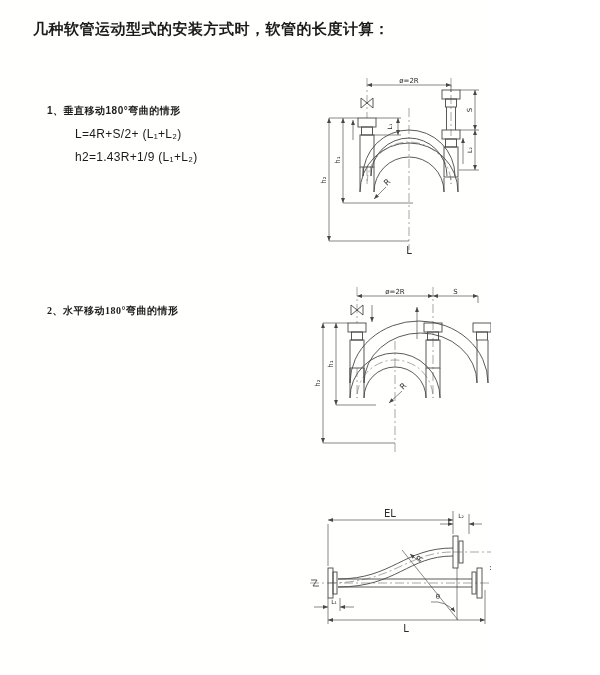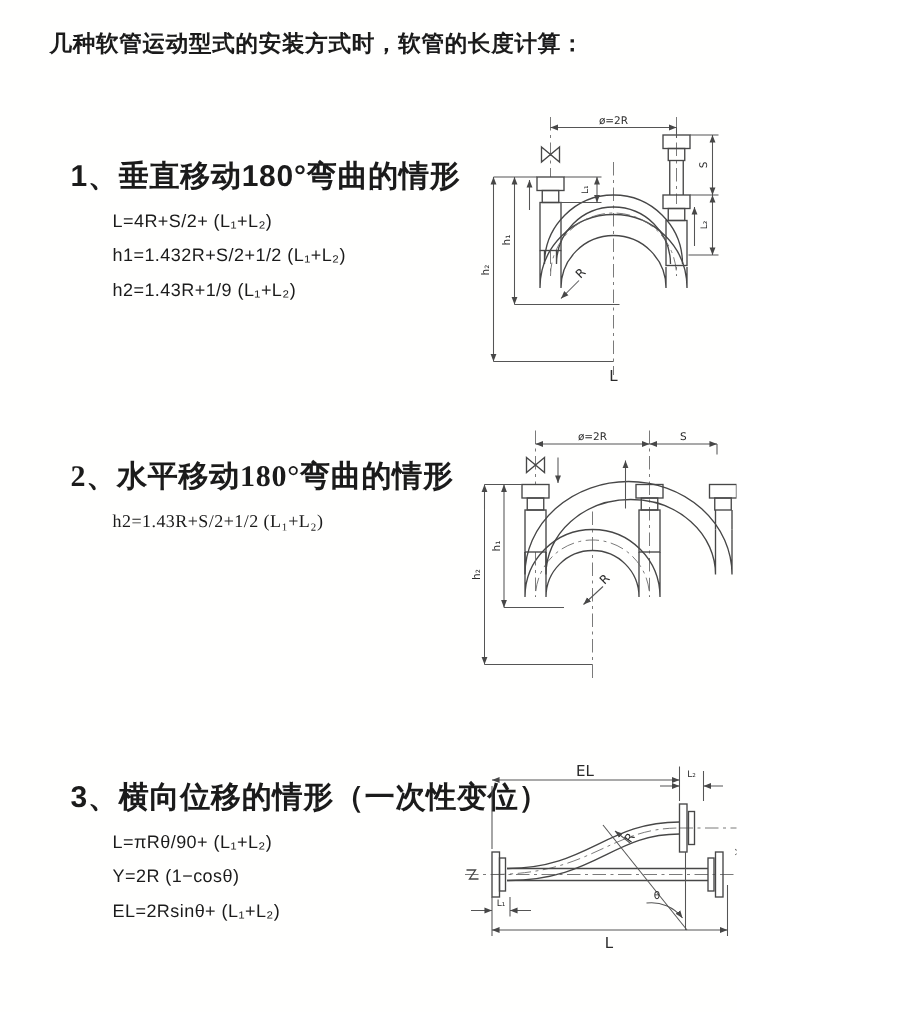--- a/index.html
+++ b/index.html
@@ -1,55 +1,47 @@
 <!DOCTYPE html>
 <html><head>
 <meta charset="utf-8">
 <style>
   html,body{margin:0;padding:0;background:#ffffff;}
   .page{position:relative;width:491px;height:675px;background:#fffffe;
         font-family:"Liberation Sans","DejaVu Sans",sans-serif;color:#1b1b1b;overflow:hidden;}
   .title{position:absolute;left:33px;top:20px;font-size:15px;font-weight:bold;letter-spacing:.5px;}
   .sec{position:absolute;left:47px;}
-  .sec-heading{font-size:20px;font-weight:bold;letter-spacing:.5px;}
+  .sec-heading{font-size:10px;font-weight:bold;letter-spacing:.5px;}
   .formula{margin:9px 0 0 28px;font-size:12px;letter-spacing:.3px;white-space:nowrap;}
   .diagram{position:absolute;}
   svg .ln{fill:none;stroke:#474747;stroke-width:.9;}
   svg .dim{fill:none;stroke:#555;stroke-width:.7;}
   svg .cl{fill:none;stroke:#6b6b6b;stroke-width:.6;stroke-dasharray:9 3 2 3;}
   svg text{font-family:"DejaVu Sans",sans-serif;font-size:7px;fill:#2a2a2a;}
   svg .big{font-size:10px;}
   svg .mid{font-size:8px;}
   svg .sm{font-size:6px;}
 </style>
 </head>
 <body>
 
 <div class="page">
 
   <div class="title">几种软管运动型式的安装方式时，软管的长度计算：</div>
 
   <section class="sec" style="top:104px;">
     <div class="sec-heading">1、垂直移动180°弯曲的情形</div>
     <div class="formula">L=4R+S/2+ (L₁+L₂)</div>
-    <div class="formula">h1=1.432R+S/2+1/2 (L₁+L₂)</div>
     <div class="formula">h2=1.43R+1/9 (L₁+L₂)</div>
   </section>
 
   <section class="sec" style="top:304px;font-family:Liberation Serif, serif;">
     <div class="sec-heading">2、水平移动180°弯曲的情形</div>
-    <div class="formula">h2=1.43R+S/2+1/2 (L₁+L₂)</div>
   </section>
 
-  <section class="sec" style="top:518px;">
-    <div class="sec-heading">3、横向位移的情形（一次性变位）</div>
-    <div class="formula">L=πRθ/90+ (L₁+L₂)</div>
-    <div class="formula">Y=2R (1−cosθ)</div>
-    <div class="formula">EL=2Rsinθ+ (L₁+L₂)</div>
-  </section>
 
   <svg class="diagram" style="left:313px;top:72px;" width="270" height="185" viewBox="0 0 270 185">
     <defs>
       <marker id="d1a" viewBox="0 0 10 10" refX="9" refY="5" markerWidth="8" markerHeight="8" orient="auto-start-reverse">
         <path d="M0,1.5 L9,5 L0,8.5 z" fill="#474747"></path>
       </marker>
       <pattern id="d1h" width="5" height="5" patternUnits="userSpaceOnUse">
         <path d="M0,5 L5,0 M0,0 L5,5" stroke="#8a8a8a" stroke-width="0.5"></path>
       </pattern>
     </defs>

